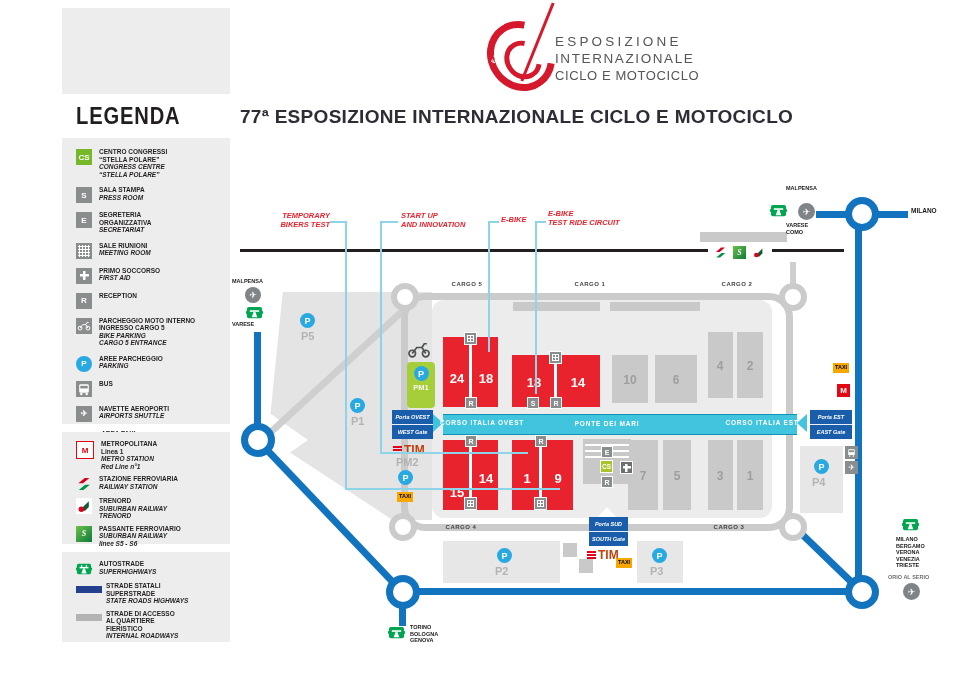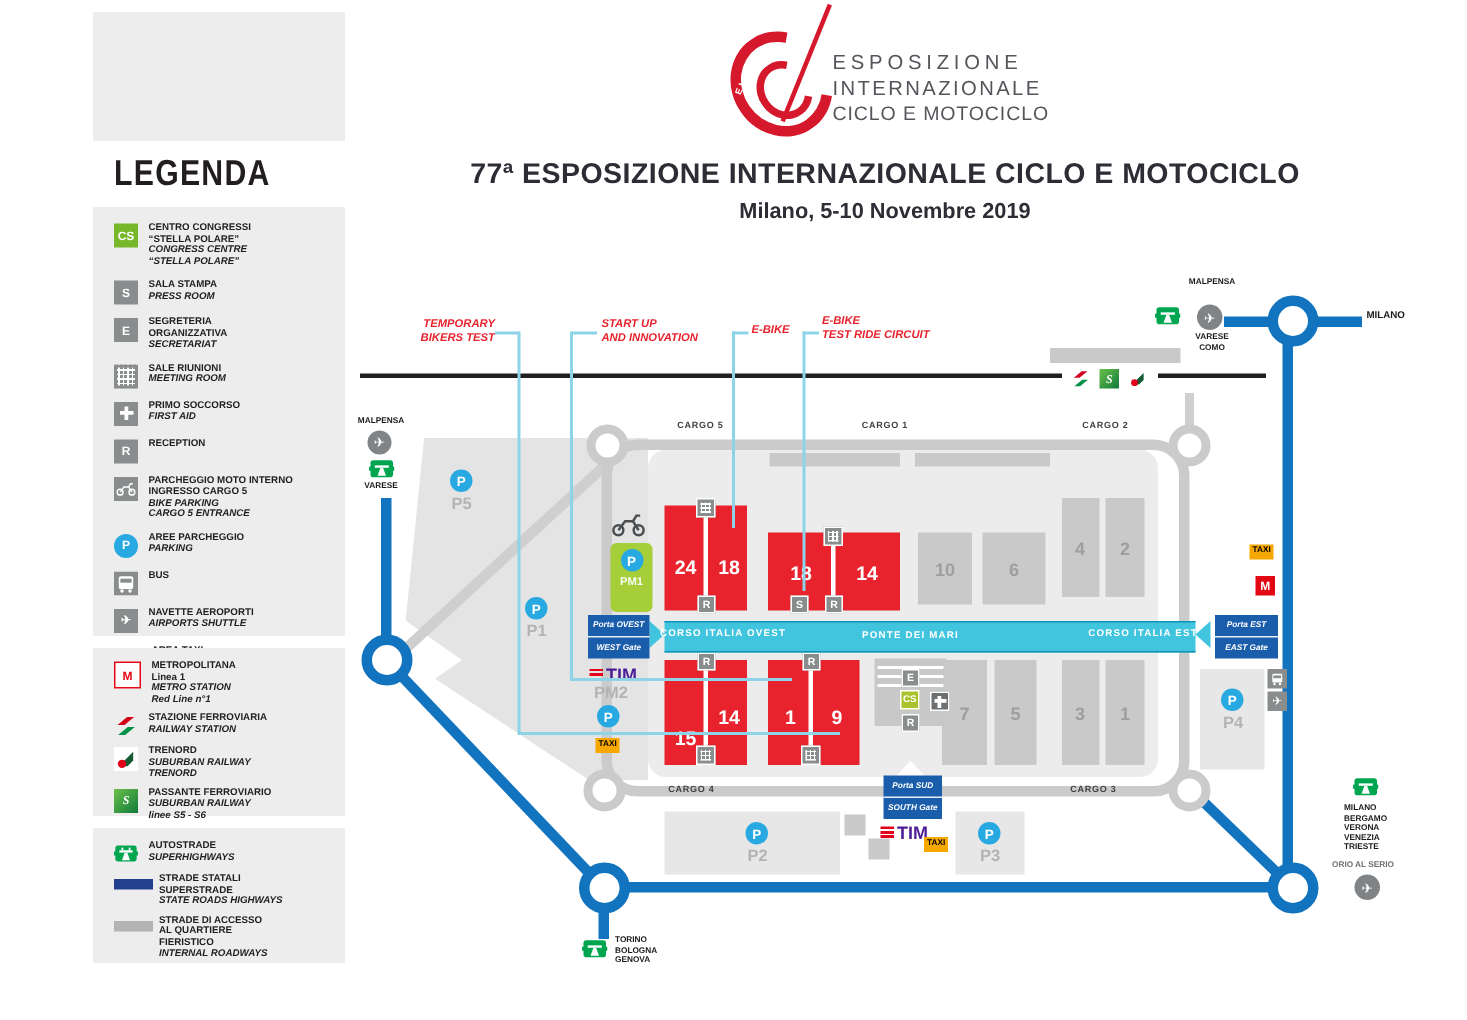--- a/index.html
+++ b/index.html
@@ -1,21 +1,21 @@
 <!DOCTYPE html>
 <html><head>
 <meta charset="utf-8">
 <style>
   html,body{margin:0;padding:0;background:#fff;font-family:"Liberation Sans",sans-serif;}
   #stage{position:relative;width:978px;height:680px;background:#fff;overflow:hidden;}
   .a{position:absolute;}
   .txt{white-space:pre-line;}
   .b{font-weight:bold;}
   .i{font-style:italic;}
-  .c{text-align:center;}
+  .c{text-align:left;}
   .rt{text-align:right;}
   .w{color:#fff;}
   
   .gbox{position:absolute;background:#ededed;}
   .lgd-title{font-size:24px;font-weight:bold;color:#221e1f;letter-spacing:1px;transform:scale(.84,1);transform-origin:left center;}
   .lrow{display:flex;gap:7px;margin:0 0 8px 0;align-items:flex-start;}
   .lic{width:16px;height:16px;flex:0 0 16px;display:flex;align-items:center;justify-content:center;font-weight:bold;color:#fff;font-size:8px;margin-top:1px;position:relative;}
   .ltxt{font-size:6.5px;line-height:7.5px;color:#221e1f;}
   .ic-gray{background:#898d8e;}
   .ic-green{background:#76b82a;}
@@ -51,21 +51,21 @@
   .psq{position:absolute;width:13px;height:13px;background:#898d8e;color:#fff;display:flex;align-items:center;justify-content:center;font-size:8px;}
   .prect{position:absolute;background:#e7e7e7;}
   .corr{position:absolute;background:#41c4de;}
   .corrtxt{position:absolute;color:#fff;font-weight:bold;font-size:6.5px;letter-spacing:.8px;text-align:center;}
   .tri-r{position:absolute;width:0;height:0;border-top:9px solid transparent;border-bottom:9px solid transparent;border-left:10px solid #41c4de;}
   .tri-l{position:absolute;width:0;height:0;border-top:9px solid transparent;border-bottom:9px solid transparent;border-right:10px solid #41c4de;}
   .tri-up{position:absolute;width:0;height:0;border-left:10px solid transparent;border-right:10px solid transparent;border-bottom:11px solid #fff;}
   .gate{position:absolute;background:#1a5dab;color:#fff;font-size:5.5px;font-weight:bold;font-style:italic;display:flex;flex-direction:column;}
   .gate .gl{flex:1;display:flex;align-items:center;justify-content:center;}
   .gate .gl:first-child{border-bottom:1px solid rgba(255,255,255,.9);}
-  .tim{position:absolute;display:flex;align-items:center;gap:2px;color:#4c1d95;font-size:12px;font-weight:bold;}
+  .tim{position:absolute;display:flex;align-items:center;gap:2px;color:#c2410c;font-size:12px;font-weight:bold;}
   .timbars{width:9px;height:8px;background:repeating-linear-gradient(0deg,#e2001a 0 2px,transparent 2px 3.2px);}
   .cl{position:absolute;background:#8ed4e8;}
   .call{position:absolute;color:#e8232d;font-weight:bold;font-style:italic;font-size:7.5px;line-height:8.5px;}
   .cargo{position:absolute;color:#414141;font-weight:bold;font-size:6px;letter-spacing:.5px;text-align:center;}
   .dest{position:absolute;color:#1a1a1a;font-weight:bold;font-size:5.5px;line-height:6.5px;}
   .pm1{position:absolute;background:#a6ce39;border-radius:4px;display:flex;flex-direction:column;align-items:center;padding-top:4px;}
   .pm1 .lab{color:rgba(255,255,255,.92);font-weight:bold;font-size:7.5px;margin-top:2px;}
   .mlbox{position:absolute;background:#fff;border:2px solid #e8232d;display:flex;align-items:center;justify-content:center;gap:4px;}
   .mlmoto{font-weight:bold;font-size:15px;letter-spacing:2px;color:#1a1a1a;}
   .mllive{font-family:"Liberation Serif",serif;font-style:italic;font-weight:bold;font-size:16px;color:#e8232d;}
@@ -266,21 +266,20 @@
     <div class="arc" style="left:8px;top:16px;width:52px;height:58px;border-width:7px;transform:rotate(-35deg)"></div>
     <div class="arc" style="left:25px;top:36px;width:26px;height:30px;border-width:5px;transform:rotate(-35deg)"></div>
     <div class="a" style="left:56px;top:-4px;width:3px;height:84px;background:#d6182c;transform:rotate(22deg)"></div>
     <div class="a w b" style="left:10px;top:58px;font-size:6px;letter-spacing:2px;transform:rotate(-68deg);transform-origin:left top">EICMA</div>
     <div class="brandtx" style="left:75px;top:30px;font-size:13.5px;letter-spacing:3.2px">ESPOSIZIONE</div>
     <div class="brandtx" style="left:75px;top:47px;font-size:13.5px;letter-spacing:1.6px">INTERNAZIONALE</div>
     <div class="brandtx" style="left:75px;top:64px;font-size:13px;letter-spacing:.6px">CICLO E MOTOCICLO</div>
   </div>
 
   <div class="a c b" style="left:240px;top:106px;width:700px;font-size:19px;color:#2d2d36;letter-spacing:.3px">77ª ESPOSIZIONE INTERNAZIONALE CICLO E MOTOCICLO</div>
-  <div class="a c b" style="left:240px;top:133px;width:700px;font-size:14.5px;color:#2d2d36">Milano, 5-10 Novembre 2019</div>
 
   <div class="a" style="left:268px;top:292px;width:164px;height:228px;background:#e4e4e4;clip-path:polygon(9% 0,100% 0,100% 100%,76% 100%,0 64%)"></div>
   <div class="a" style="left:268px;top:412px;width:40px;height:56px;background:#fff;clip-path:polygon(0 0,100% 50%,0 100%)"></div>
 
   <div class="roadg" style="left:265px;top:434px;width:202px;height:7px;transform:rotate(-42.6deg);transform-origin:0 50%"></div>
 
   <div class="rail" style="left:240px;top:249px;width:468px"></div>
   <div class="rail" style="left:772px;top:249px;width:72px"></div>
   <div class="a" style="left:700px;top:232px;width:87px;height:10px;background:#c9c9c9"></div>
   <span class="psq" style="left:714px;top:246px;background:#fff">

